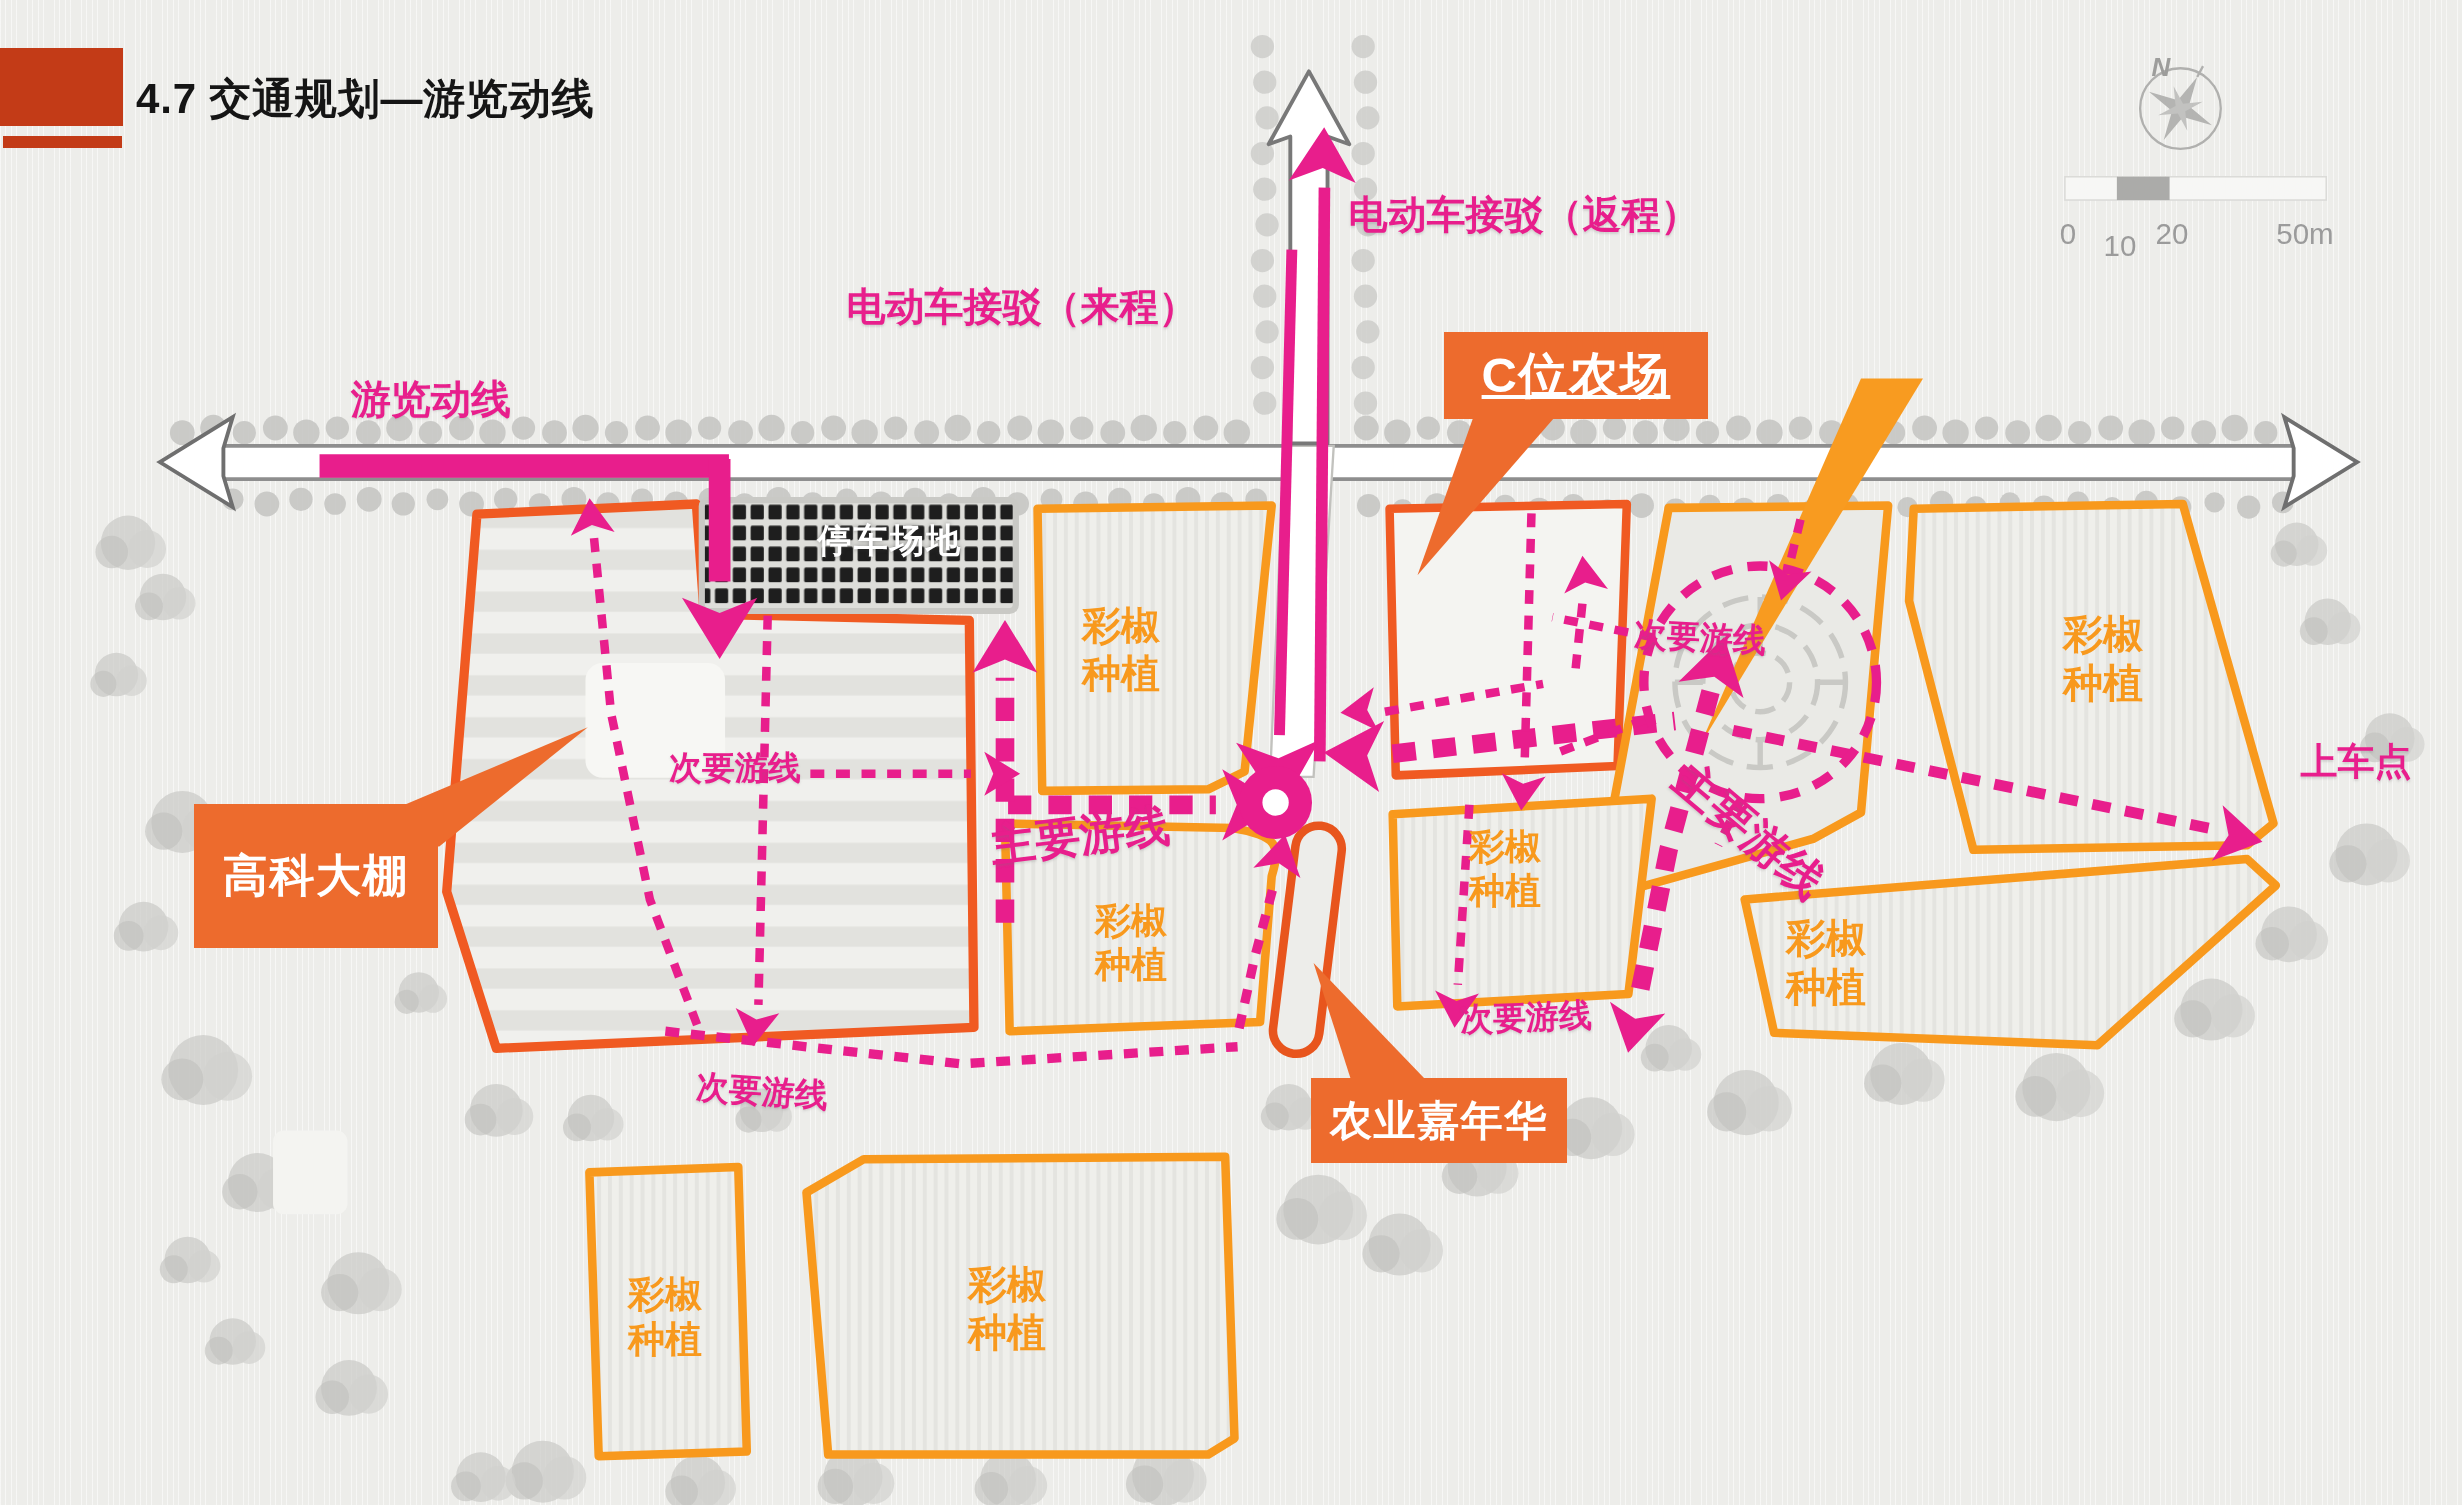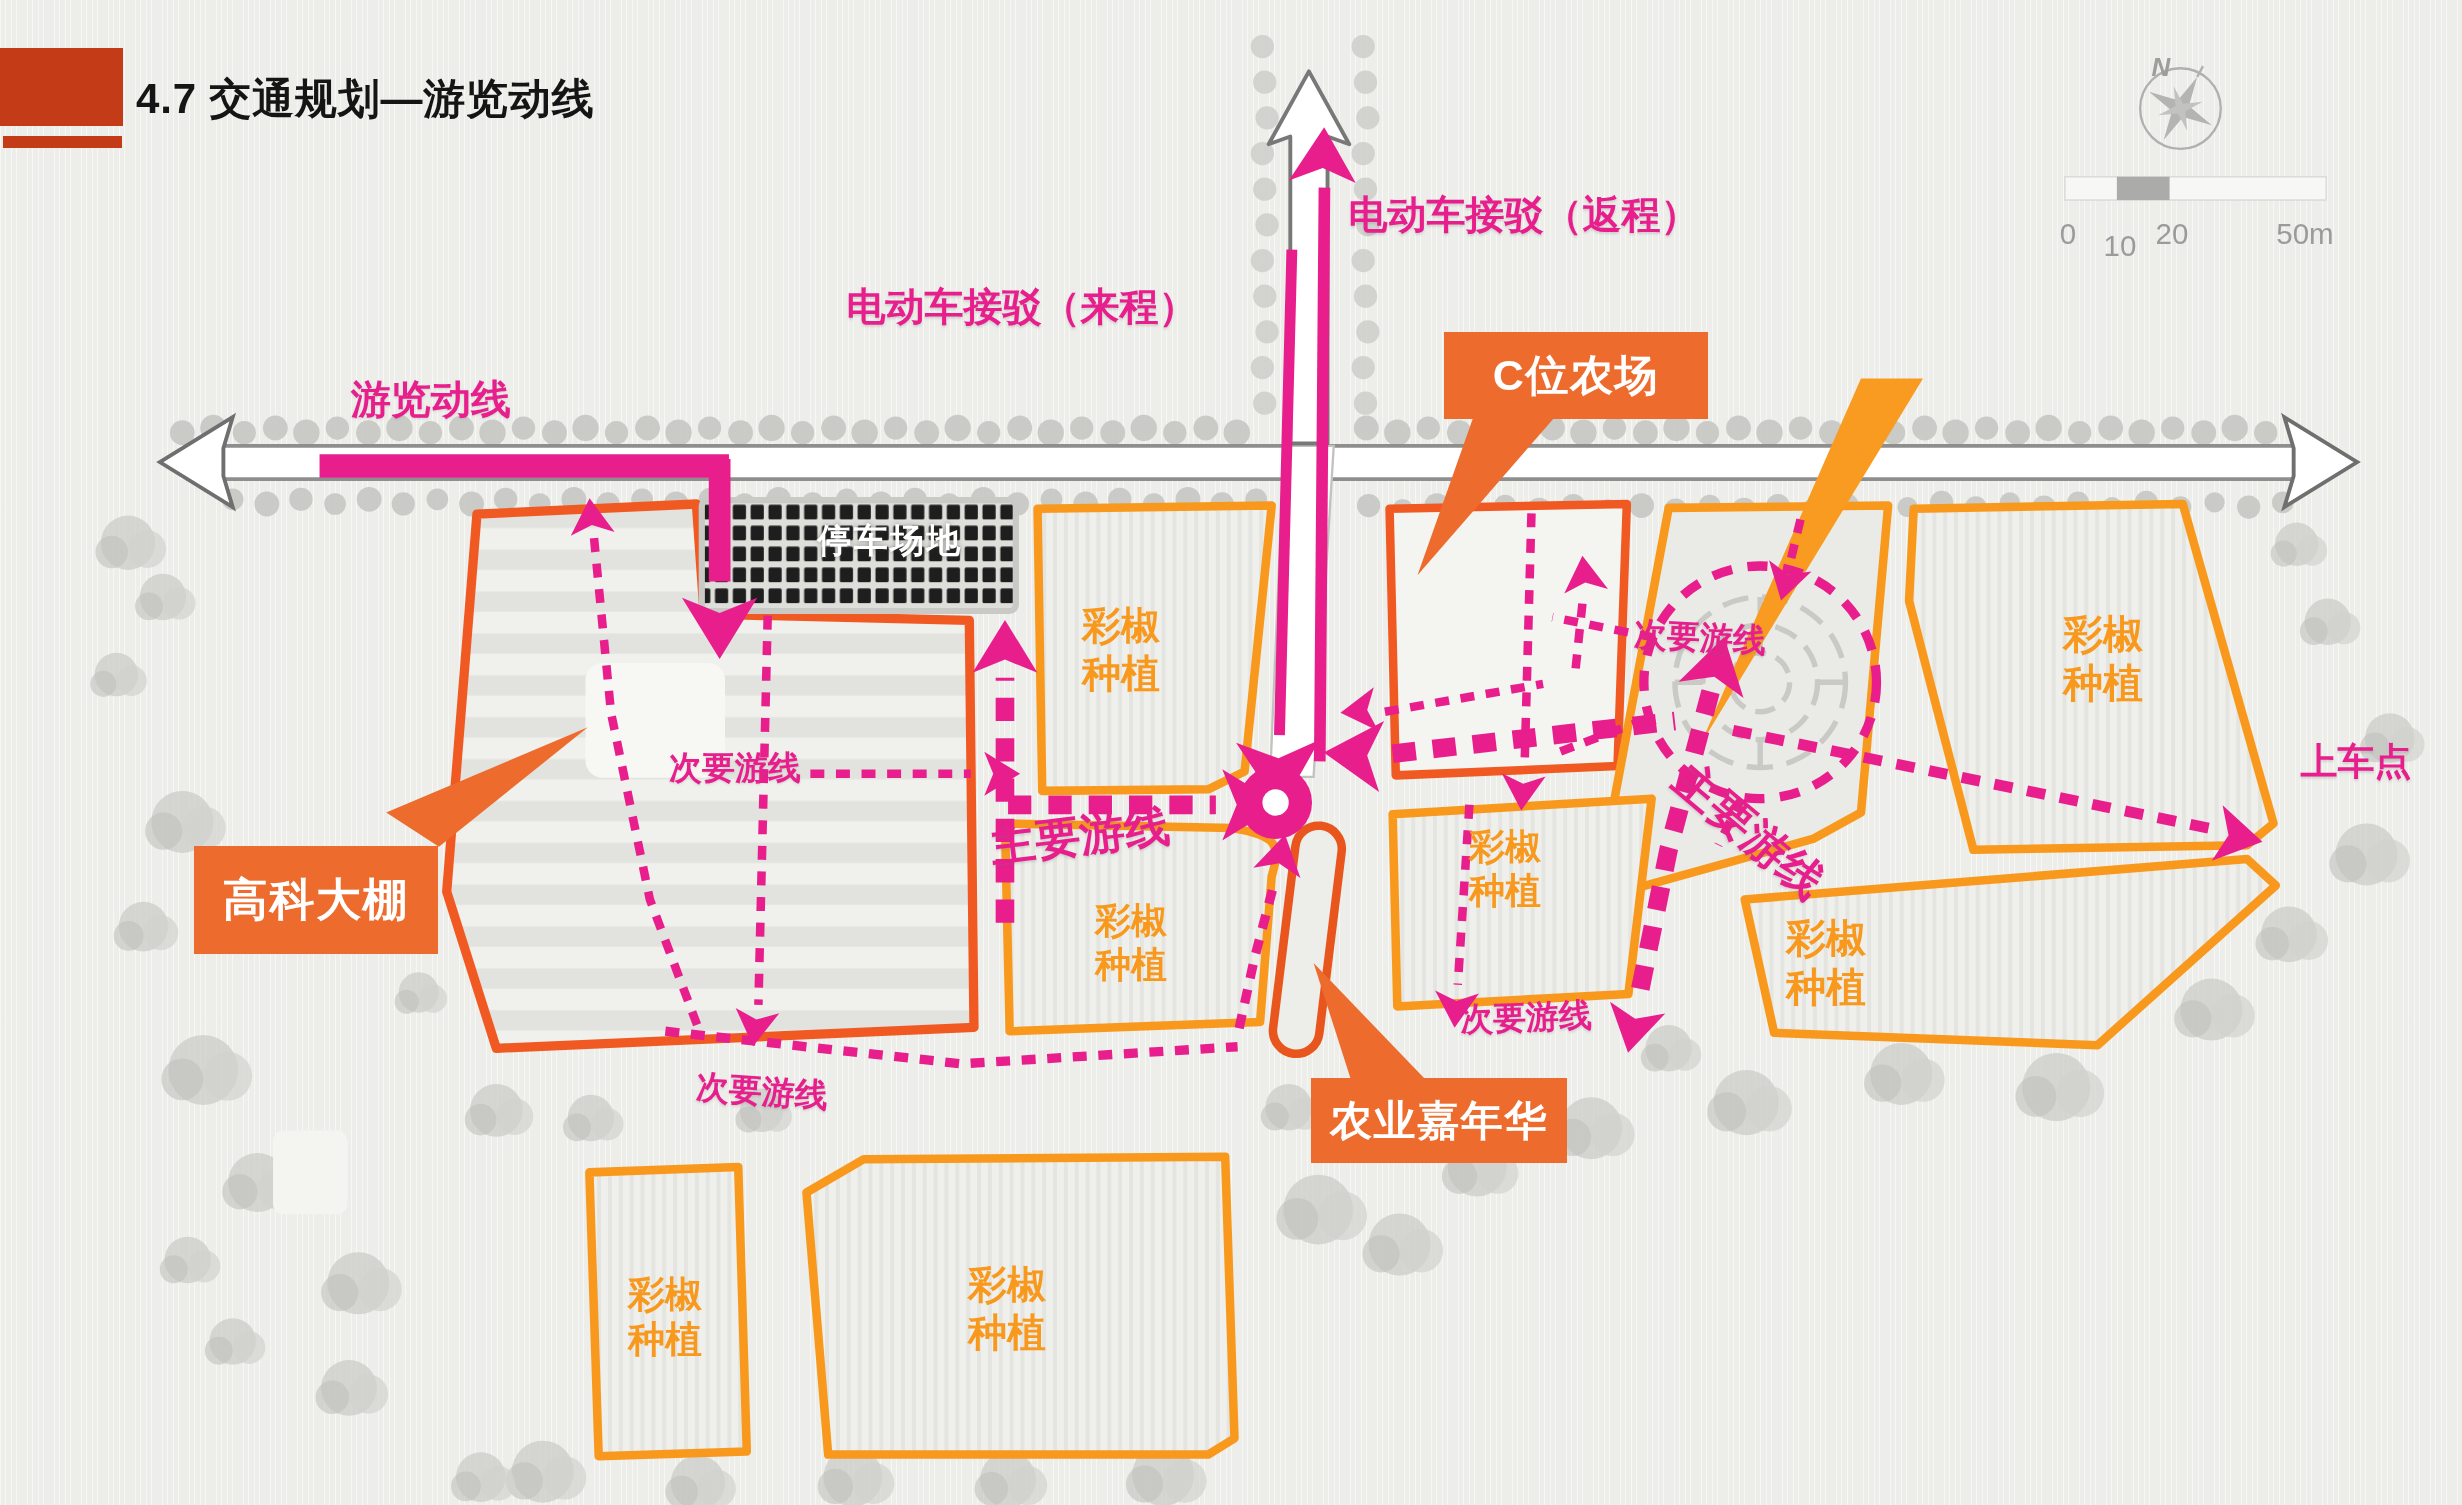--- a/index.html
+++ b/index.html
@@ -471,18 +471,18 @@
   </div>
   <div class="lbl olabel" style="left:665px;top:1317px;font-size:37px;">
     <span>彩椒</span>
     <span>种植</span>
   </div>
   <div class="lbl olabel" style="left:1007px;top:1309px;font-size:39px;">
     <span>彩椒</span>
     <span>种植</span>
   </div>
 
-  <div class="callout" style="left:1444px;top:332px;width:264px;height:87px;font-size:43px;">C位农场</div>
-  <div class="callout" style="left:194px;top:846px;width:244px;height:108px;font-size:45px;">高科大棚</div>
+  <div class="callout" style="left:1444px;top:332px;width:264px;height:87px;font-size:49px;text-decoration:underline;">C位农场</div>
+  <div class="callout" style="left:194px;top:804px;width:244px;height:144px;font-size:45px;">高科大棚</div>
   <div class="callout" style="left:1311px;top:1078px;width:256px;height:85px;font-size:42px;">农业嘉年华</div>
 
 </div>
 
 
 </body></html>

